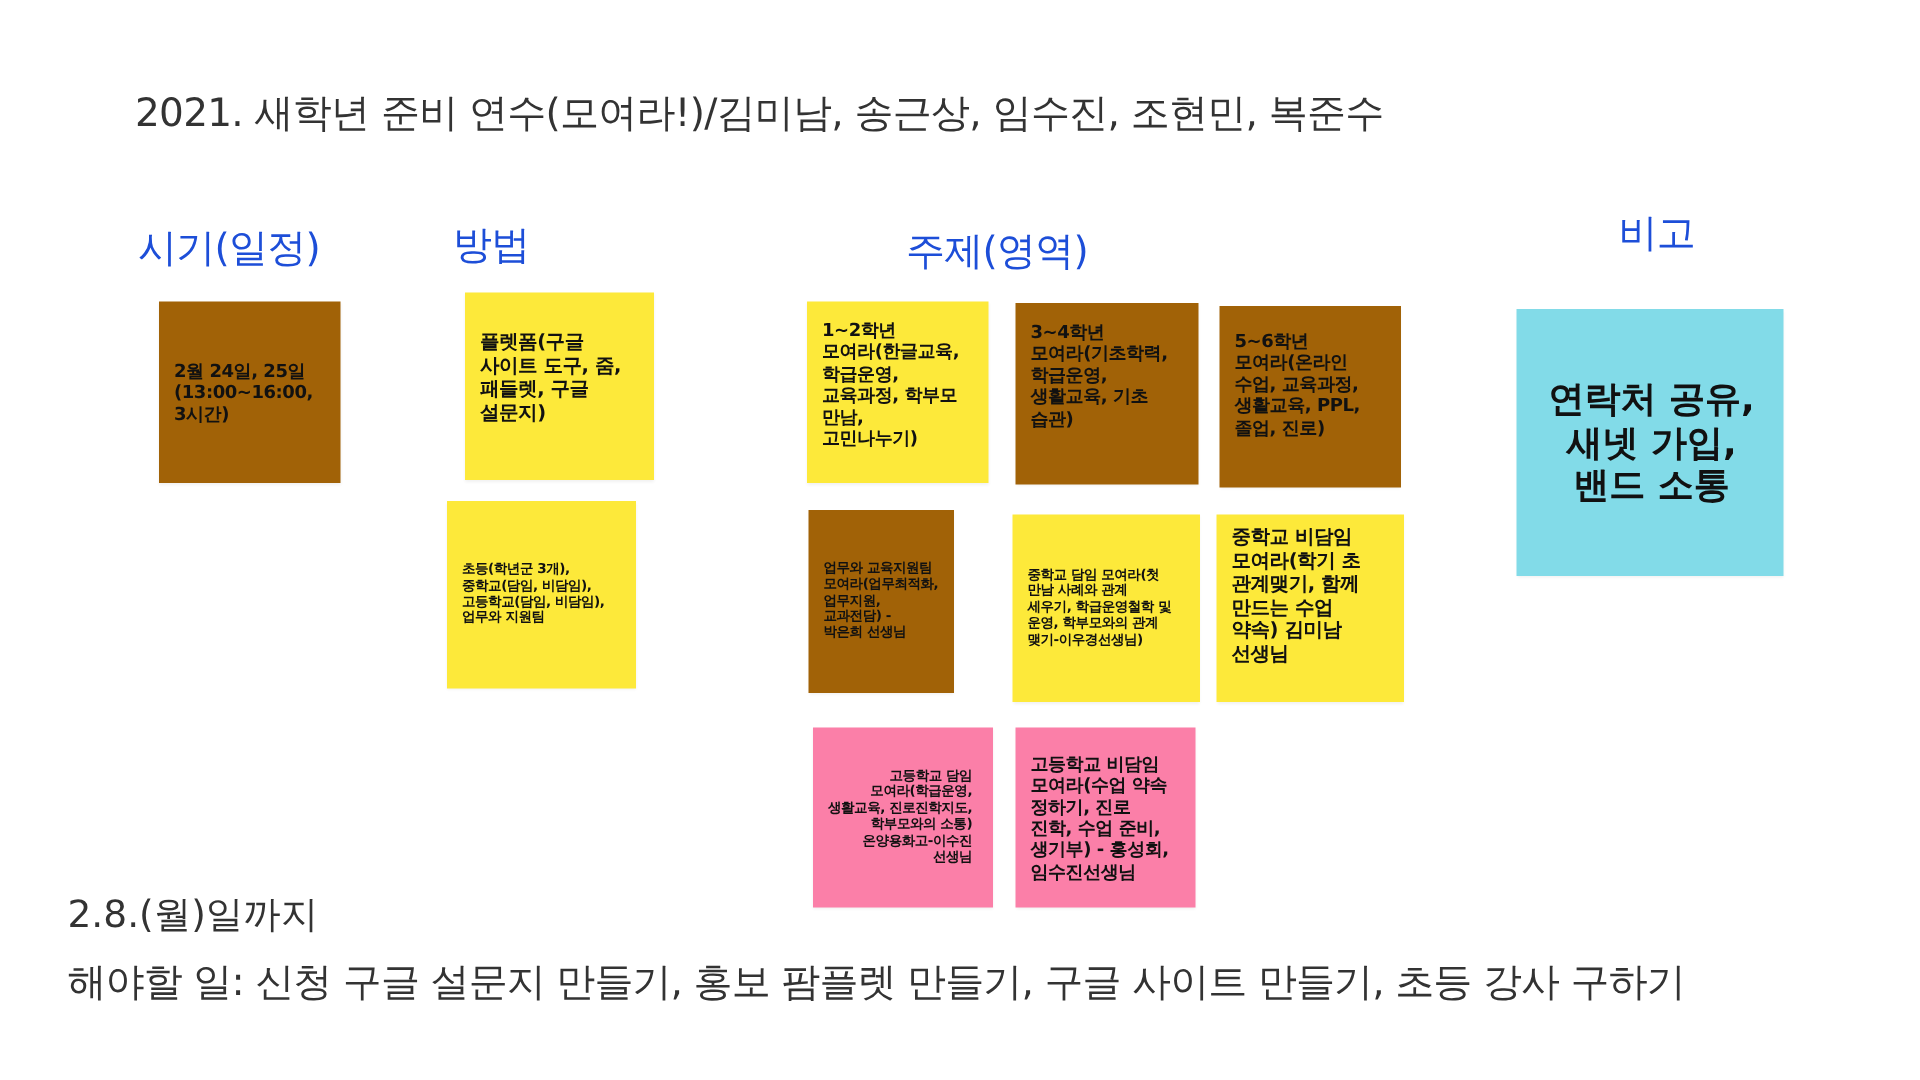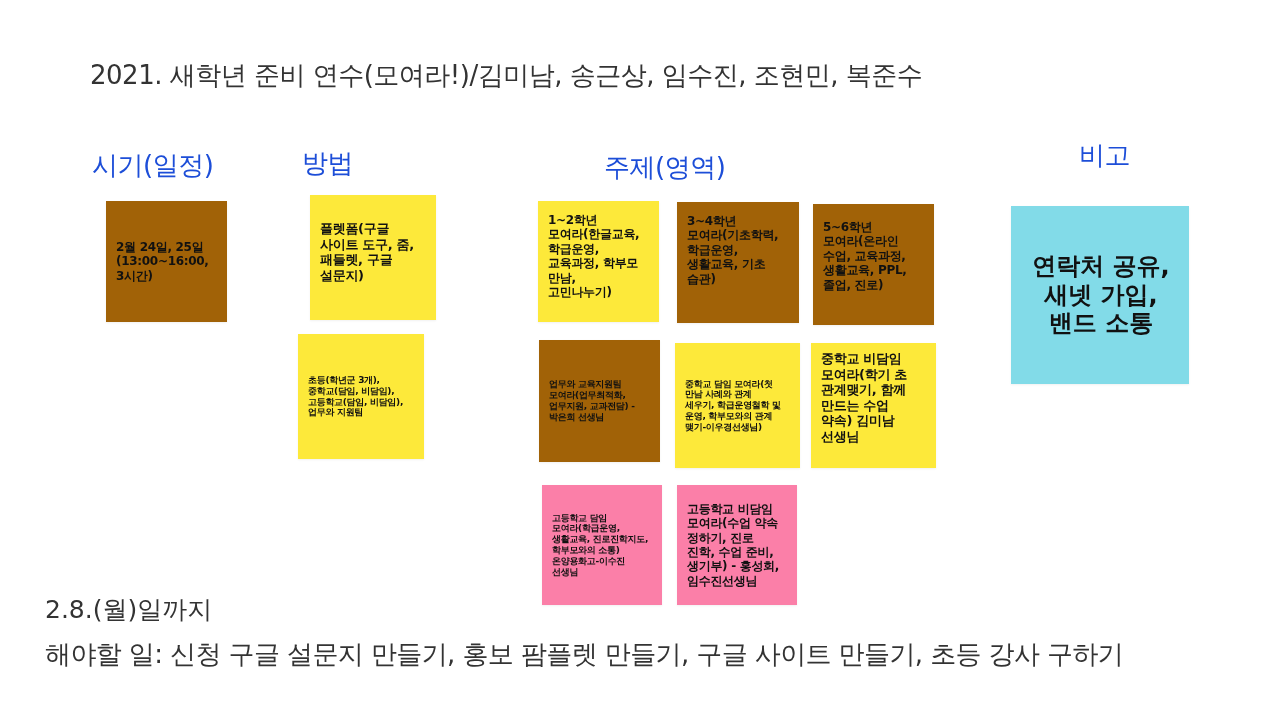--- a/index.html
+++ b/index.html
@@ -121,21 +121,21 @@
 습관)</span>
   </div>
   <div class="note green fs-m top" style="left:813px; top:204px; width:121px; height:121px; padding-top:16px;">
     <span class="txt">5~6학년
 모여라(온라인
 수업, 교육과정,
 생활교육, PPL,
 졸업, 진로)</span>
   </div>
 
-  <div class="note green fs-s" style="left:539px; top:340px; width:121px; height:122px; font-weight:bold;">
+  <div class="note green fs-s" style="left:539px; top:340px; width:97px; height:122px; font-weight:bold;justify-content:flex-end;">
     <span class="txt">업무와 교육지원팀
 모여라(업무최적화,
 업무지원, 교과전담) -
 박은희 선생님</span>
   </div>
   <div class="note yellow fs-s" style="left:675px; top:343px; width:125px; height:125px; font-weight:bold;">
     <span class="txt">중학교 담임 모여라(첫
 만남 사례와 관계
 세우기, 학급운영철학 및
 운영, 학부모와의 관계
@@ -143,21 +143,21 @@
   </div>
   <div class="note yellow fs-l top" style="left:811px; top:343px; width:125px; height:125px; padding-top:8px;">
     <span class="txt">중학교 비담임
 모여라(학기 초
 관계맺기, 함께
 만드는 수업
 약속) 김미남
 선생님</span>
   </div>
 
-  <div class="note pink fs-s" style="left:542px; top:485px; width:120px; height:120px; font-weight:bold;">
+  <div class="note pink fs-s" style="left:542px; top:485px; width:120px; height:120px; font-weight:bold;text-align:right;">
     <span class="txt">고등학교 담임
 모여라(학급운영,
 생활교육, 진로진학지도,
 학부모와의 소통)
 온양용화고-이수진
 선생님</span>
   </div>
   <div class="note pink fs-m" style="left:677px; top:485px; width:120px; height:120px;">
     <span class="txt">고등학교 비담임
 모여라(수업 약속

